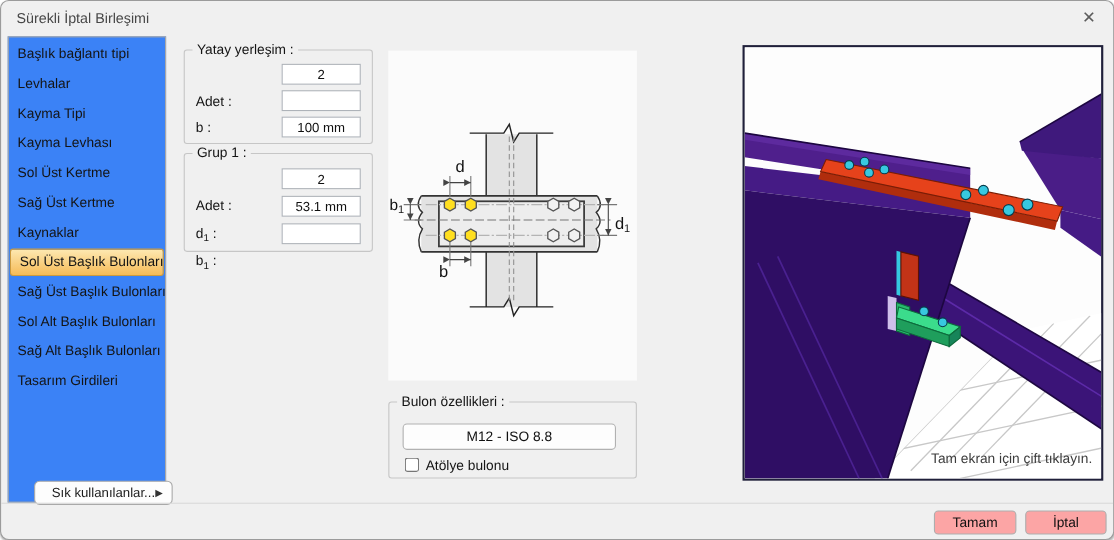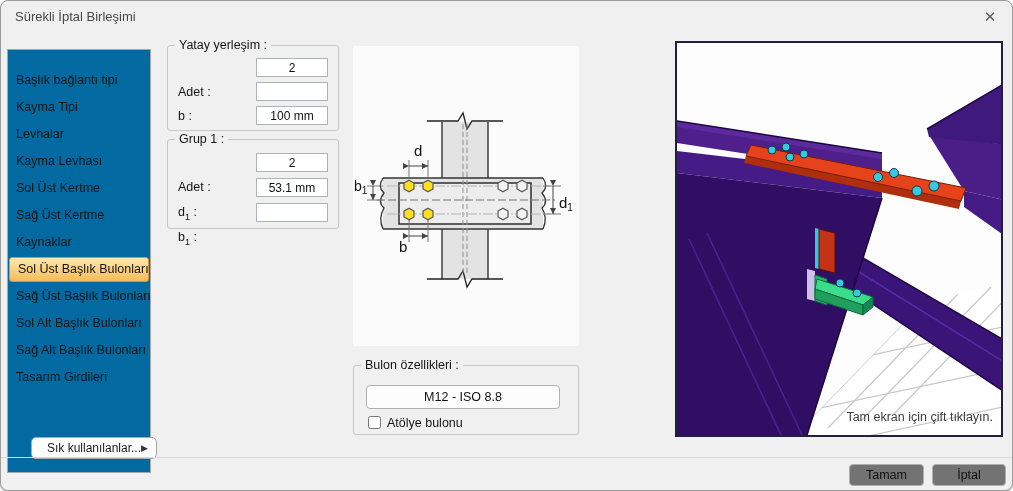--- a/index.html
+++ b/index.html
@@ -5,21 +5,21 @@
   * { margin:0; padding:0; box-sizing:border-box; }
   html,body { width:1013px; height:491px; font-family:"Liberation Sans", sans-serif; background:#fff; }
   .dialog { position:absolute; left:0; top:0; width:1013px; height:491px;
             background:#f0f0f0; border:1px solid #9b9b9b; border-radius:8px; overflow:hidden;
             box-shadow:0 1px 2px rgba(0,0,0,.3); }
   .titlebar { position:absolute; left:0; top:0; width:100%; height:30px; }
   .title { position:absolute; left:14px; top:8px; font-size:13px; color:#474747; }
   .close-btn { position:absolute; right:12px; top:6px; width:20px; height:20px; text-align:center;
                line-height:20px; font-size:15px; color:#5c5c5c; cursor:pointer; }
   .sidebar { position:absolute; left:6px; top:32px; width:144px; height:424px;
-             background:#0369a1; border:1px solid #a7a7a7; padding-top:17px;margin-top:16px; }
+             background:#3b82f6; border:1px solid #a7a7a7; padding-top:2px; }
   .side-item { height:27px; line-height:26px; padding-left:8px; font-size:12.5px; color:#141414;
                white-space:nowrap; cursor:pointer; }
   .side-item.selected { background:linear-gradient(#fde8b0, #f6bb58);
                border:1px solid #cd9b3e; border-radius:3px; height:25px; line-height:23px; margin:1px 1px 1px 1px; }
   .fav-btn { position:absolute; left:30px; top:436px; width:126px; height:22px; background:#fdfdfd;
              border:1px solid #a9a9a9; border-radius:5px; font-size:12px; color:#1a1a1a;
              text-align:center; line-height:20px; cursor:pointer; }
   .fav-arrow { position:absolute; right:8px; top:0px; font-size:9px; color:#333; line-height:20px; }
   .group { position:absolute; border:1px solid #c6c6c6; border-radius:3px; background:#f0f0f0; }
   .group-title { position:absolute; top:-8px; left:7px; background:#f0f0f0; padding:0 4px;
@@ -36,40 +36,40 @@
   .diagram-panel { position:absolute; left:352px; top:45px; width:226px; height:300px; background:#fbfbfb; }
   .bolt-btn { position:absolute; left:12px; top:19px; width:194px; height:24px; background:#fdfdfd;
               border:1px solid #b1b1b1; border-radius:4px; font-size:12.5px; color:#111;
               text-align:center; line-height:22px; cursor:pointer; }
   .chk-row { position:absolute; left:14px; top:50px; display:flex; align-items:flex-start; gap:6px; }
   .chk-row input { width:13px; height:13px; margin:0; }
   .chk-label { font-size:12.5px; color:#141414; }
   .viewport3d { position:absolute; left:674px; top:40px; width:328px; height:396px;
                 border:2px solid #20203a; background:#fcfcfc; }
   .footer-divider { position:absolute; left:0; top:456px; width:100%; height:1px; background:#dadada; }
-  .btn { position:absolute; height:22px; background:#737373; border:1px solid #adadad; border-radius:4px;
+  .btn { position:absolute; height:22px; background:#fca5a5; border:1px solid #adadad; border-radius:4px;
          font-family:"Liberation Sans",sans-serif; font-size:12.5px; color:#111; cursor:pointer; }
   .btn-ok { left:848px; top:463px; width:75px; }
   .btn-cancel { left:931px; top:463px; width:74px; }
   svg text { font-family:"Liberation Sans",sans-serif; }
 </style>
 </head>
 <body>
 
 <div class="dialog">
 
   <div class="titlebar">
     <div class="title">Sürekli İptal Birleşimi</div>
     <div class="close-btn">✕</div>
   </div>
 
   <div class="sidebar">
     <div class="side-item">Başlık bağlantı tipi</div>
+    <div class="side-item">Levhalar</div>
     <div class="side-item">Kayma Tipi</div>
-    <div class="side-item">Levhalar</div>
     <div class="side-item">Kayma Levhası</div>
     <div class="side-item">Sol Üst Kertme</div>
     <div class="side-item">Sağ Üst Kertme</div>
     <div class="side-item">Kaynaklar</div>
     <div class="side-item selected">Sol Üst Başlık Bulonları</div>
     <div class="side-item">Sağ Üst Başlık Bulonları</div>
     <div class="side-item">Sol Alt Başlık Bulonları</div>
     <div class="side-item">Sağ Alt Başlık Bulonları</div>
     <div class="side-item">Tasarım Girdileri</div>
   </div>

